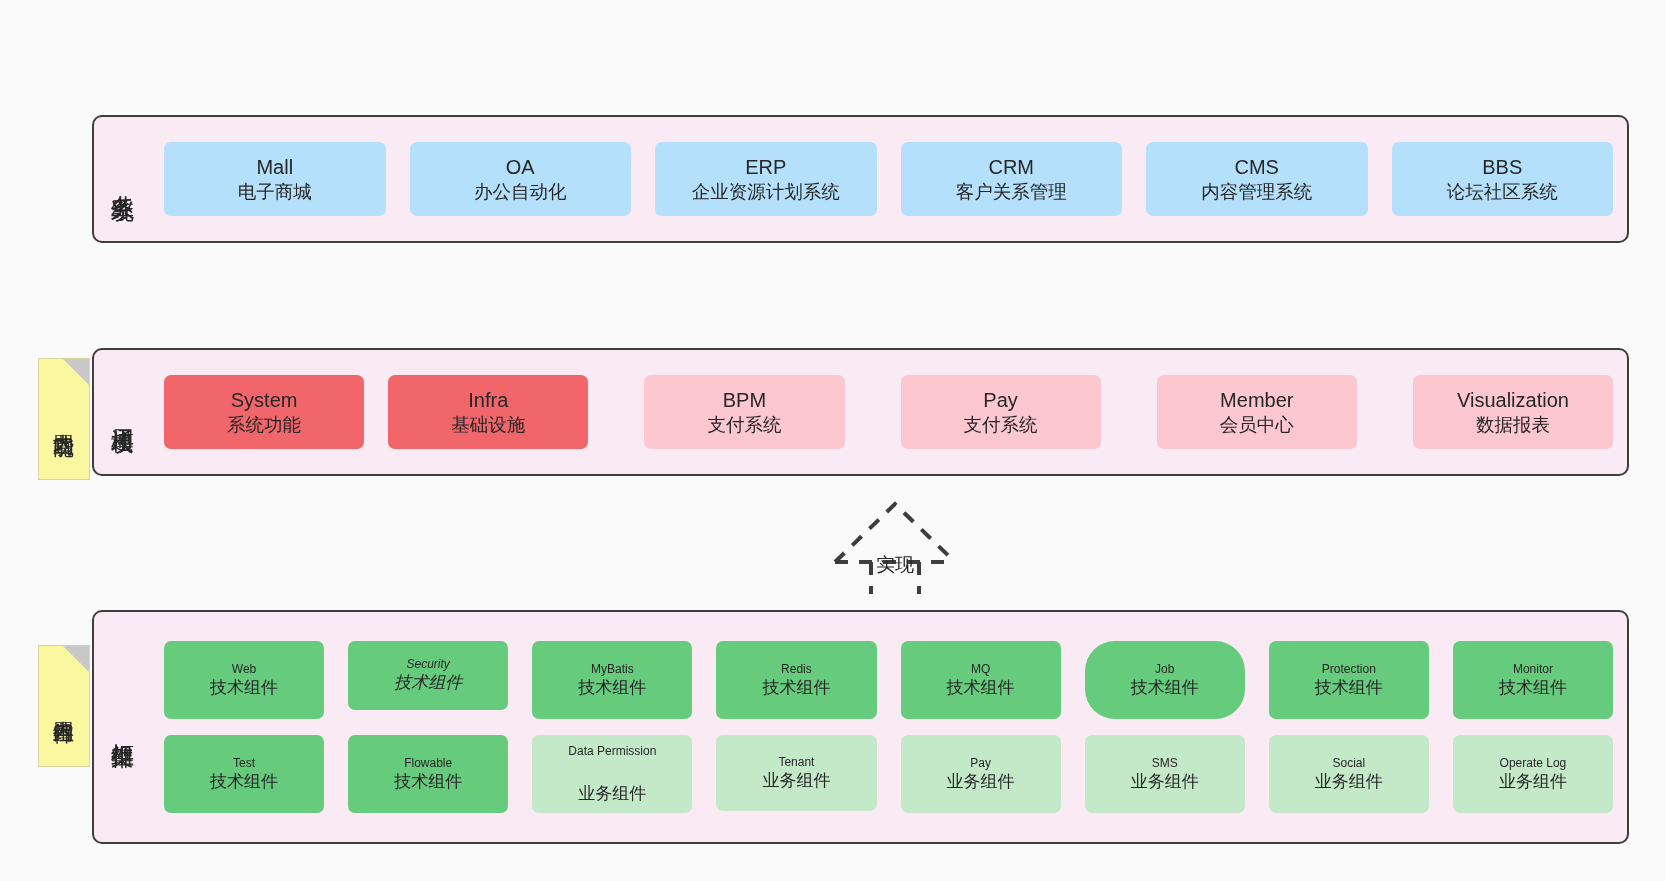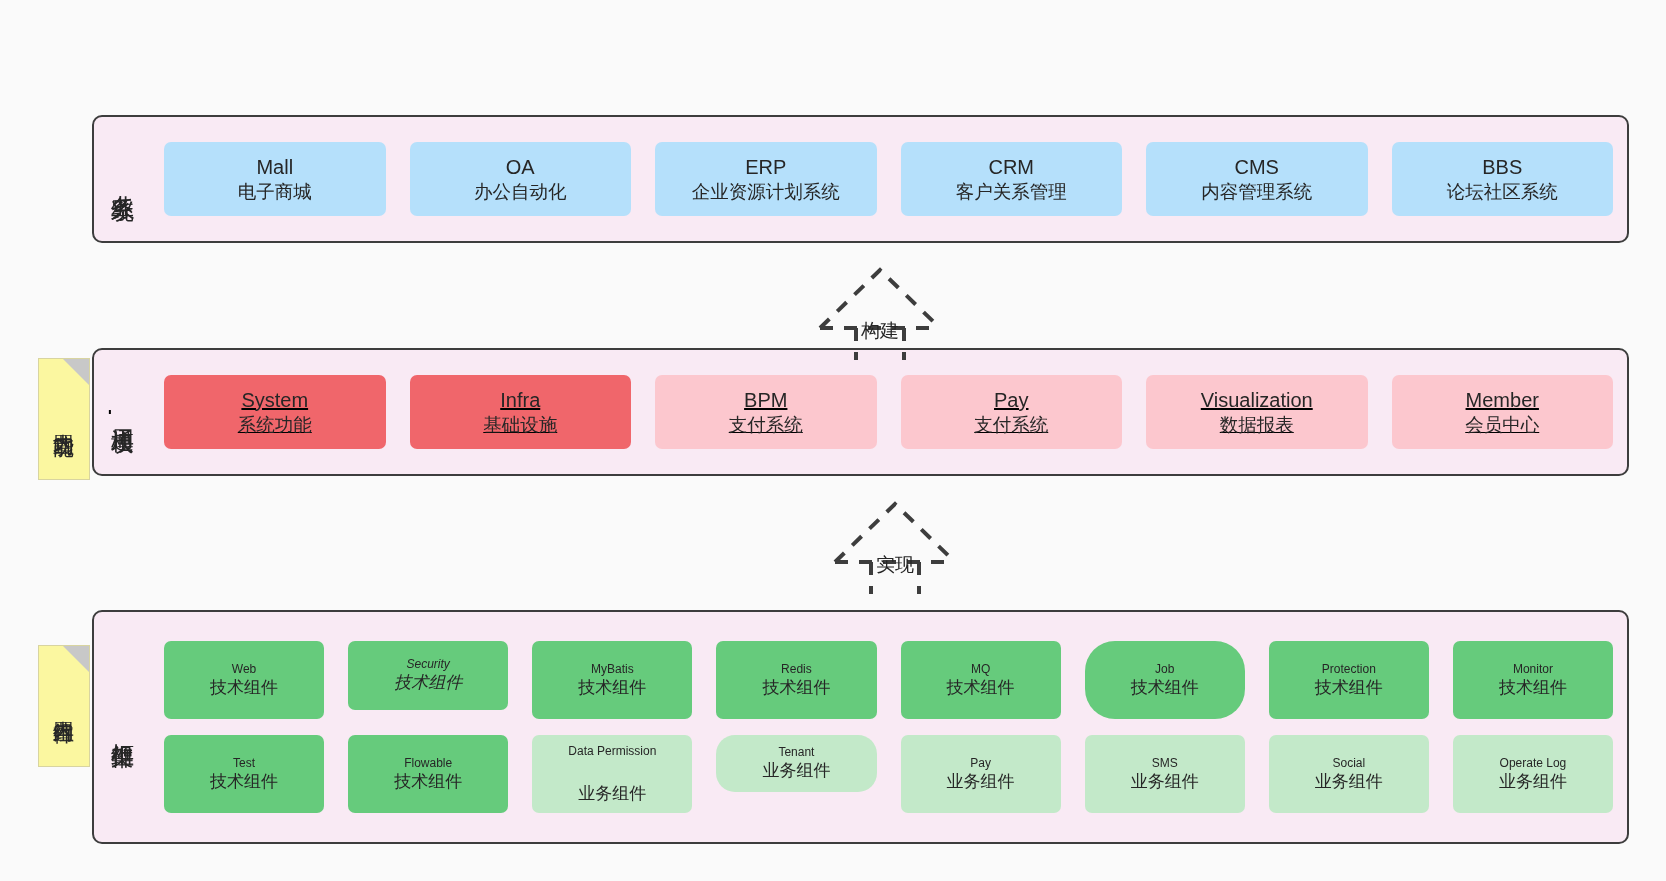--- a/index.html
+++ b/index.html
@@ -63,21 +63,21 @@
     line-height: 1.26;
     padding: 4px 6px;
   }
   .cell .en { font-size: 20px; }
   .cell .cn { font-size: 18.5px; }
   .cell.small .en { font-size: 12px; }
   .cell.small .cn { font-size: 17px; }
 
   .c-blue      { background: #b5e0fb; }
   .c-red       { background: #f0666b; }
-  .c-pink      { background: #fcc7ce; }
+  .c-pink      { background: #fcc7ce; margin-left: 32px; }
   .c-green     { background: #66cb7c; }
   .c-lightgreen{ background: #c3e9c9; }
 
   
   .note {
     position: absolute;
     background: #fbf7a0;
     border: 1px solid #d8d4a0;
     display: flex;
     align-items: center;
@@ -144,36 +144,27 @@
         </div>
         <div class="cell c-blue" style="height:74px;">
           <span class="en">BBS</span>
           <span class="cn">论坛社区系统</span>
         </div>
 
       </div>
     </div>
   </div>
 
-  <div class="arrow" id="arrow-build" style="left:800px; top:262px; width:160px; height:98px;">
-    <svg width="160" height="98" viewBox="0 0 160 98" aria-hidden="true">
-      <polyline points="20,66 80,8 140,66" fill="none" stroke="#3d3d3d" stroke-width="4" stroke-dasharray="13 11" stroke-linecap="butt"></polyline>
-      <polyline points="20,66 140,66" fill="none" stroke="#3d3d3d" stroke-width="4" stroke-dasharray="13 11"></polyline>
-      <line x1="56" y1="66" x2="56" y2="98" stroke="#3d3d3d" stroke-width="4" stroke-dasharray="13 11"></line>
-      <line x1="104" y1="66" x2="104" y2="98" stroke="#3d3d3d" stroke-width="4" stroke-dasharray="13 11"></line>
-    </svg>
-    <span class="lbl" style="top:56px;">构建</span>
-  </div>
 
   <div class="note" style="left:38px; top:358px; width:52px; height:122px;">
     <span class="fold"></span>
     <span>内置功能</span>
   </div>
 
-  <div class="layer" id="layer-common" style="left:92px; top:348px; width:1537px; height:128px;text-decoration:underline;">
+  <div class="layer" id="layer-common" style="left:92px; top:348px; width:1537px; height:128px;">
     <div class="layer-title">通用模块</div>
     <div class="layer-body">
       <div class="row cols6">
 
         <div class="cell c-red" style="height:74px;">
           <span class="en">System</span>
           <span class="cn">系统功能</span>
         </div>
         <div class="cell c-red" style="height:74px;">
           <span class="en">Infra</span>
@@ -181,26 +172,26 @@
         </div>
         <div class="cell c-pink" style="height:74px;">
           <span class="en">BPM</span>
           <span class="cn">支付系统</span>
         </div>
         <div class="cell c-pink" style="height:74px;">
           <span class="en">Pay</span>
           <span class="cn">支付系统</span>
         </div>
         <div class="cell c-pink" style="height:74px;">
+          <span class="en">Member</span>
+          <span class="cn">会员中心</span>
+        </div>
+        <div class="cell c-pink" style="height:74px;">
           <span class="en">Visualization</span>
           <span class="cn">数据报表</span>
-        </div>
-        <div class="cell c-pink" style="height:74px;">
-          <span class="en">Member</span>
-          <span class="cn">会员中心</span>
         </div>
 
       </div>
     </div>
   </div>
 
   <div class="arrow" id="arrow-implement" style="left:815px; top:496px; width:160px; height:98px;">
     <svg width="160" height="98" viewBox="0 0 160 98" aria-hidden="true">
       <polyline points="20,66 80,8 140,66" fill="none" stroke="#3d3d3d" stroke-width="4" stroke-dasharray="13 11" stroke-linecap="butt"></polyline>
       <polyline points="20,66 140,66" fill="none" stroke="#3d3d3d" stroke-width="4" stroke-dasharray="13 11"></polyline>
@@ -260,21 +251,21 @@
           <span class="cn">技术组件</span>
         </div>
         <div class="cell c-green small" style="height:78px;">
           <span class="en">Flowable</span>
           <span class="cn">技术组件</span>
         </div>
         <div class="cell c-lightgreen small" style="height:78px;gap:24px;">
           <span class="en">Data Permission</span>
           <span class="cn">业务组件</span>
         </div>
-        <div class="cell c-lightgreen small" style="height:57px;border-radius:19px;">
+        <div class="cell c-lightgreen small" style="height:76px;">
           <span class="en">Tenant</span>
           <span class="cn">业务组件</span>
         </div>
         <div class="cell c-lightgreen small" style="height:78px;">
           <span class="en">Pay</span>
           <span class="cn">业务组件</span>
         </div>
         <div class="cell c-lightgreen small" style="height:78px;">
           <span class="en">SMS</span>
           <span class="cn">业务组件</span>

